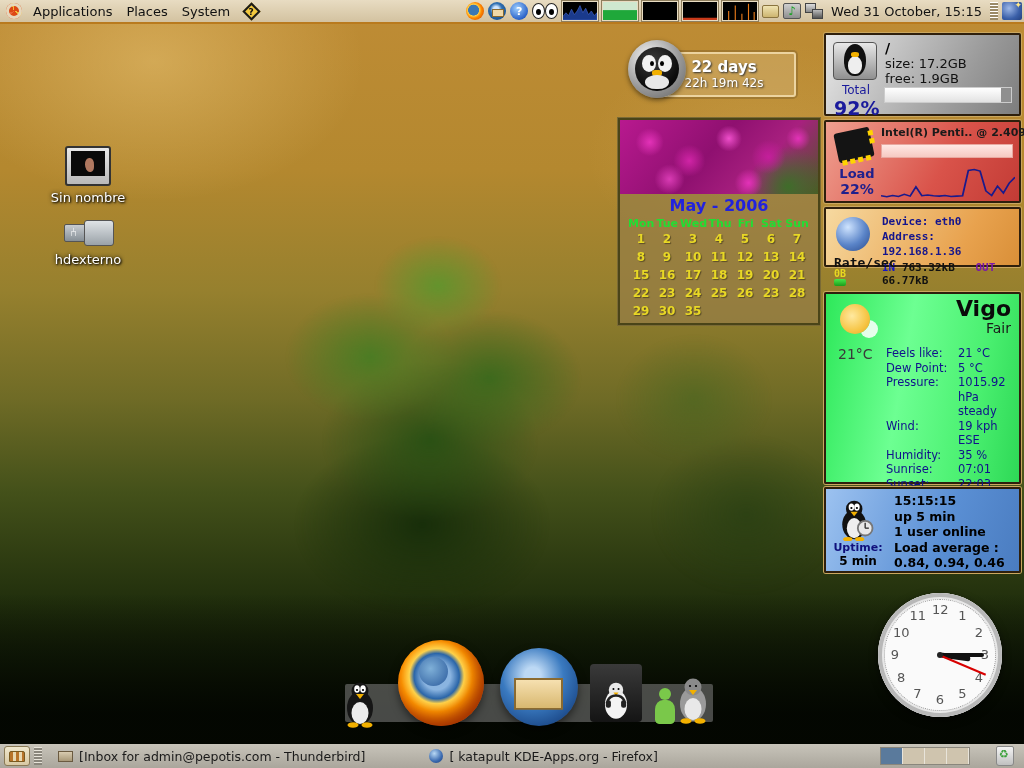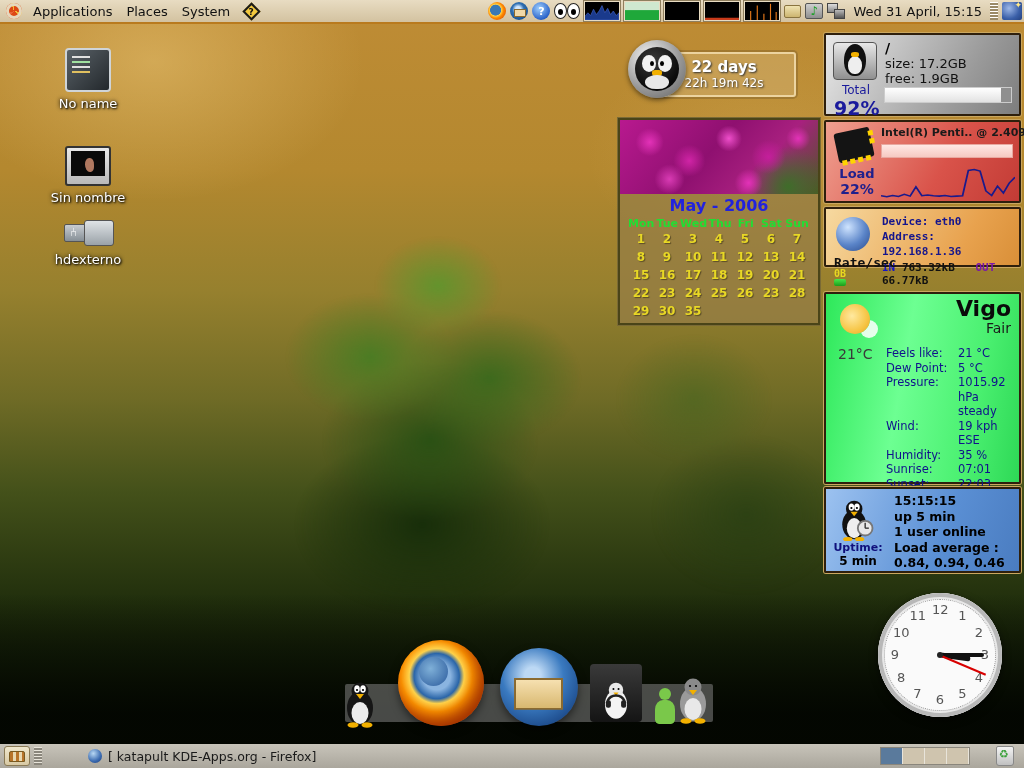--- a/index.html
+++ b/index.html
@@ -262,30 +262,26 @@
               <line x1="33" y1="20" x2="33" y2="11"></line>
             </g>
           </svg>
         </span>
       <span class="ico-box"></span>
       <span class="ico-music">♪</span>
       <span class="ico-screens">
           <i></i>
           <i></i>
         </span>
-      <span class="panel-clock">Wed 31 April, 15:15</span>
+      <span class="panel-clock">Wed 31 October, 15:15</span>
       <span class="drag-handle"></span>
       <span class="ico-puzzle"></span>
     </div>
   </div>
 
-  <div class="desk-icon" style="left:33px; top:48px;">
-    <div class="glyph g-term"></div>
-    <div class="lbl">No name</div>
-  </div>
   <div class="desk-icon" style="left:33px; top:146px;">
     <div class="glyph g-monitor"></div>
     <div class="lbl">Sin nombre</div>
   </div>
   <div class="desk-icon" style="left:33px; top:218px;">
     <div class="glyph g-usb">
         <span class="plug"></span>
         <span class="body"></span>
       </div>
     <div class="lbl">hdexterno</div>
@@ -561,20 +557,24 @@
         <ellipse cx="13" cy="45" rx="5.5" ry="2.8" fill="#f2b000"></ellipse>
         <ellipse cx="27" cy="45" rx="5.5" ry="2.8" fill="#f2b000"></ellipse>
       </svg>
   </div>
 
   <div class="taskbar">
     <span class="show-desktop">
         <span class="awning"></span>
       </span>
     <span class="tb-handle"></span>
+    <span class="task">
+      <span class="t-ico-mail"></span>
+      <span>[Inbox for admin@pepotis.com - Thunderbird]</span>
+    </span>
     <span class="task" style="margin-left:30px;">
       <span class="t-ico-globe"></span>
       <span>[ katapult KDE-Apps.org - Firefox]</span>
     </span>
     <span class="pager" id="pager">
         <span class="ws active"></span>
         <span class="ws"></span>
         <span class="ws"></span>
         <span class="ws"></span>
       </span>

